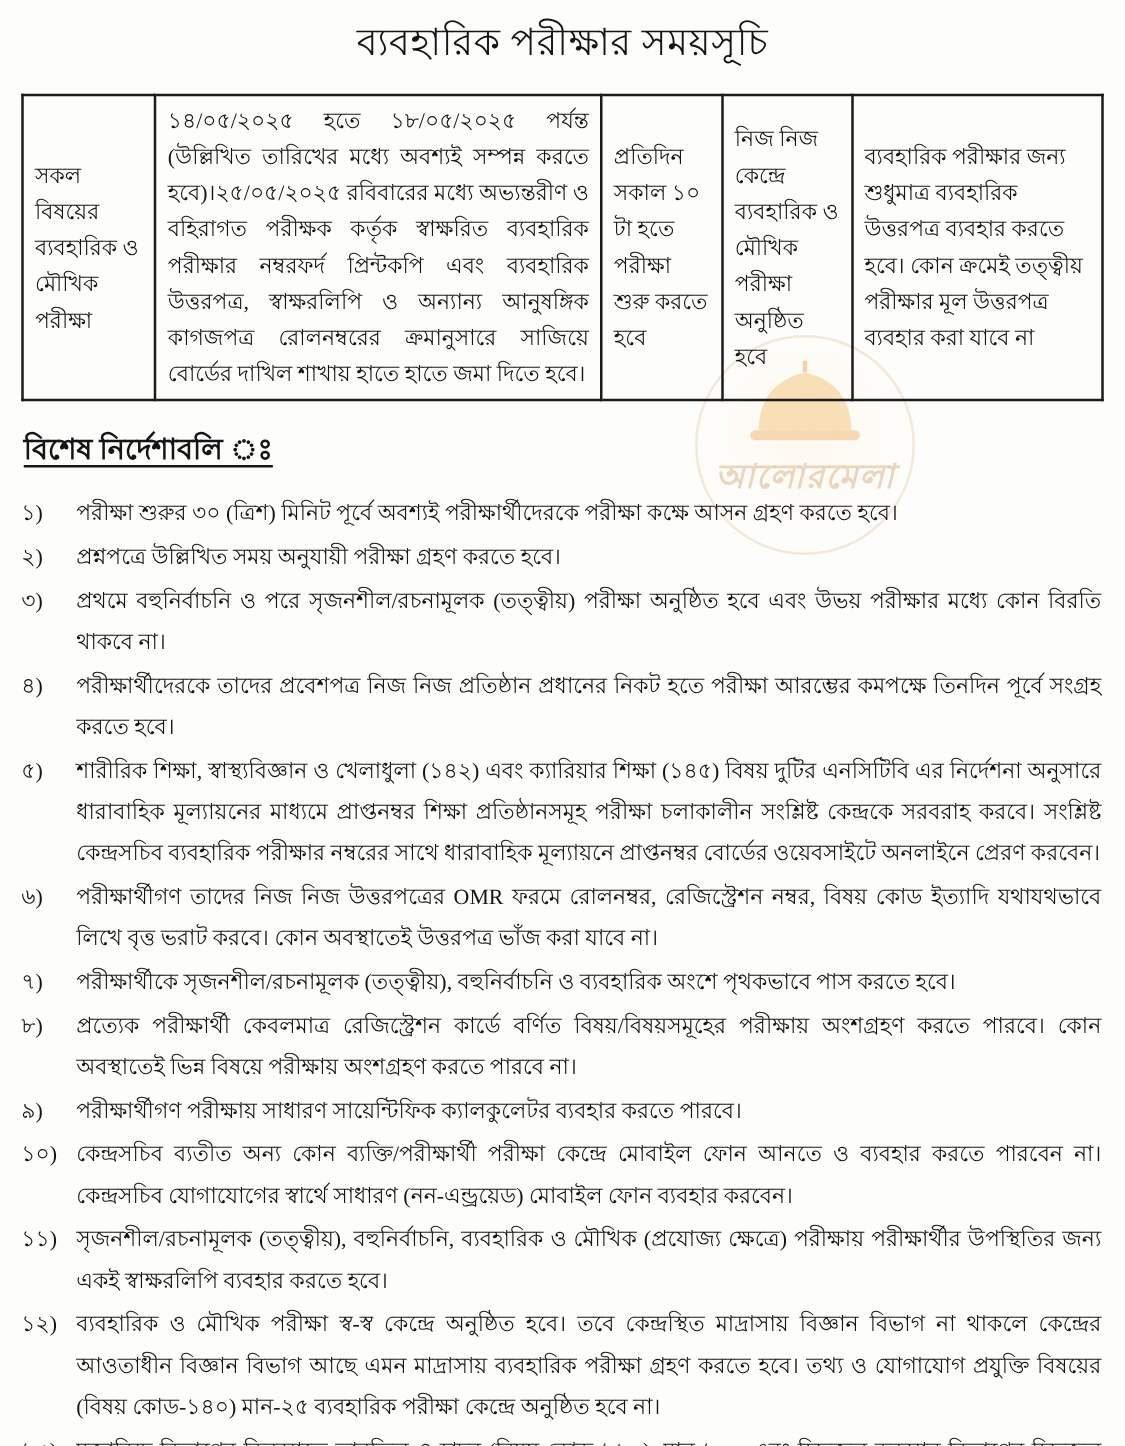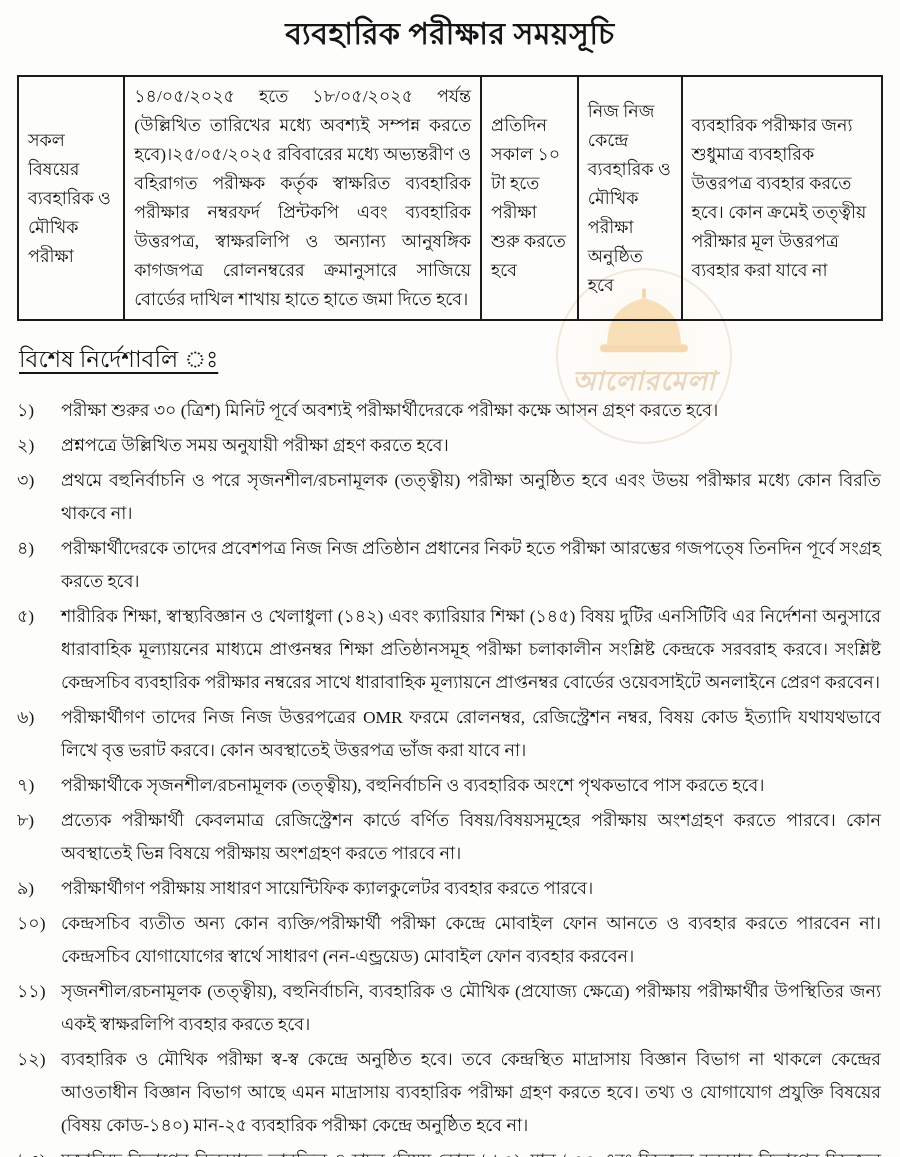--- a/index.html
+++ b/index.html
@@ -14,21 +14,21 @@
     position:relative;
     width:900px; height:1157px;
     box-sizing:border-box;
     padding:8px 17px 0 17px;
   }
   .content { position:relative; z-index:1; }
 
   .title {
     text-align:center;
     font-size:30px;
-    font-weight:bold;
+    font-weight:normal;
     margin:2px 0 14px 0;
     letter-spacing:0.5px;
   }
 
   table.schedule {
     width:100%;
     border-collapse:collapse;
     table-layout:fixed;
     border:2.5px solid #1b1b1b;
   }
@@ -41,21 +41,21 @@
     word-break:break-word;
   }
   td.c-subject   { line-height:31px;margin-left:30px; }
   td.c-dates     { text-align:justify;margin-left:28px; }
   td.c-time      { line-height:32px;border-radius:28px; }
   td.c-venue     { line-height:32px; }
   td.c-answersheet { line-height:31px; vertical-align:middle; }
 
   .instr-heading {
     font-size:23px;
-    font-weight:normal;
+    font-weight:bold;
     text-decoration:underline;
     text-underline-offset:5px;
     margin:20px 0 14px 2px;
   }
 
   .items { margin-top:10px; }
   .item {
     display:flex;
     align-items:flex-start;
     font-size:17.5px;
@@ -142,21 +142,21 @@
       <div class="item">
         <span class="num">২)</span>
         <span class="txt">প্রশ্নপত্রে উল্লিখিত সময় অনুযায়ী পরীক্ষা গ্রহণ করতে হবে।</span>
       </div>
       <div class="item">
         <span class="num">৩)</span>
         <span class="txt">প্রথমে বহুনির্বাচনি ও পরে সৃজনশীল/রচনামূলক (তত্ত্বীয়) পরীক্ষা অনুষ্ঠিত হবে এবং উভয় পরীক্ষার মধ্যে কোন বিরতি থাকবে না।</span>
       </div>
       <div class="item">
         <span class="num">৪)</span>
-        <span class="txt">পরীক্ষার্থীদেরকে তাদের প্রবেশপত্র নিজ নিজ প্রতিষ্ঠান প্রধানের নিকট হতে পরীক্ষা আরম্ভের গজপত্ষে তিনদিন পূর্বে সংগ্রহ করতে হবে।</span>
+        <span class="txt">পরীক্ষার্থীদেরকে তাদের প্রবেশপত্র নিজ নিজ প্রতিষ্ঠান প্রধানের নিকট হতে পরীক্ষা আরম্ভের কমপক্ষে তিনদিন পূর্বে সংগ্রহ করতে হবে।</span>
       </div>
       <div class="item">
         <span class="num">৫)</span>
         <span class="txt">শারীরিক শিক্ষা, স্বাস্থ্যবিজ্ঞান ও খেলাধুলা (১৪২) এবং ক্যারিয়ার শিক্ষা (১৪৫) বিষয় দুটির এনসিটিবি এর নির্দেশনা অনুসারে ধারাবাহিক মূল্যায়নের মাধ্যমে প্রাপ্তনম্বর শিক্ষা প্রতিষ্ঠানসমূহ পরীক্ষা চলাকালীন সংশ্লিষ্ট কেন্দ্রকে সরবরাহ করবে। সংশ্লিষ্ট কেন্দ্রসচিব ব্যবহারিক পরীক্ষার নম্বরের সাথে ধারাবাহিক মূল্যায়নে প্রাপ্তনম্বর বোর্ডের ওয়েবসাইটে অনলাইনে প্রেরণ করবেন।</span>
       </div>
       <div class="item">
         <span class="num">৬)</span>
         <span class="txt">পরীক্ষার্থীগণ তাদের নিজ নিজ উত্তরপত্রের OMR ফরমে রোলনম্বর, রেজিস্ট্রেশন নম্বর, বিষয় কোড ইত্যাদি যথাযথভাবে লিখে বৃত্ত ভরাট করবে। কোন অবস্থাতেই উত্তরপত্র ভাঁজ করা যাবে না।</span>
       </div>
       <div class="item">

